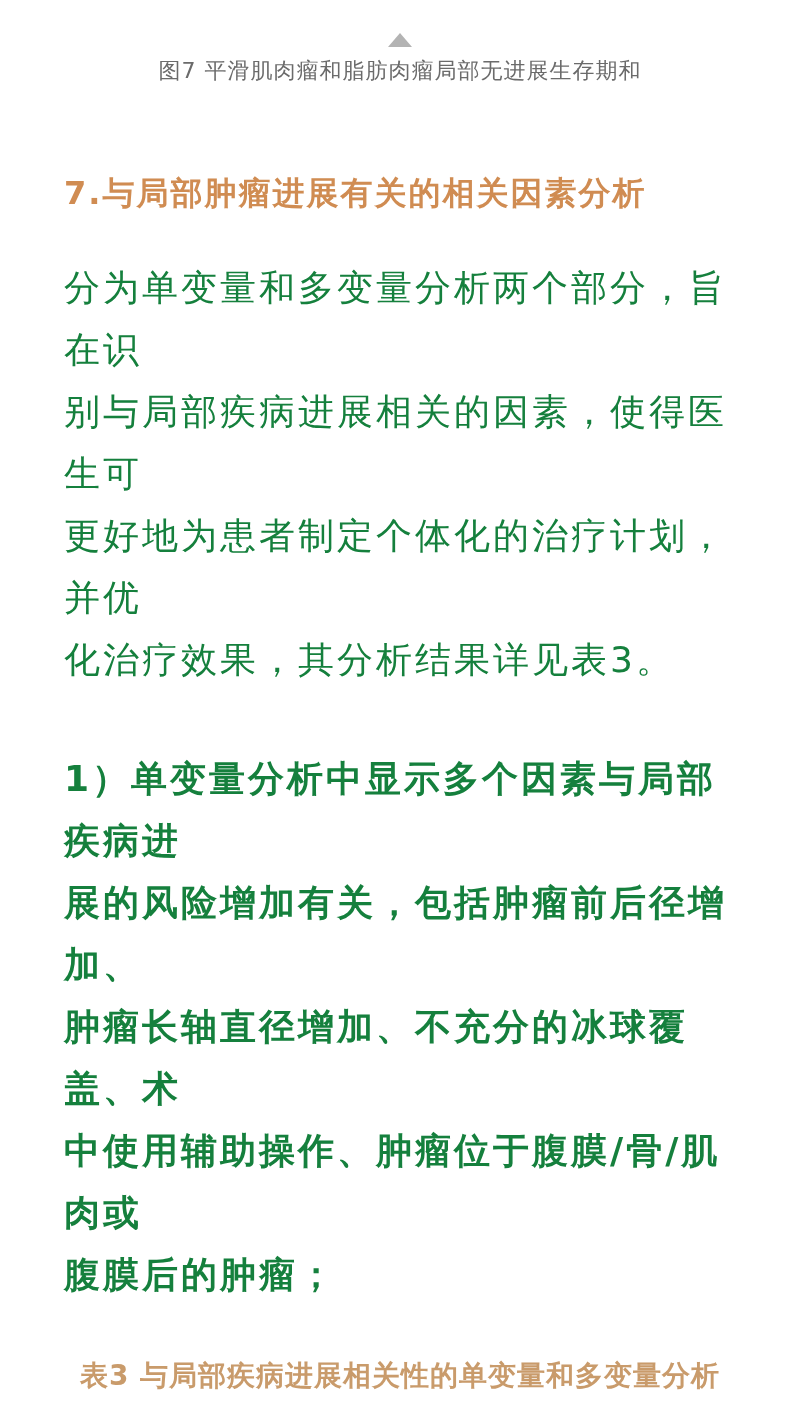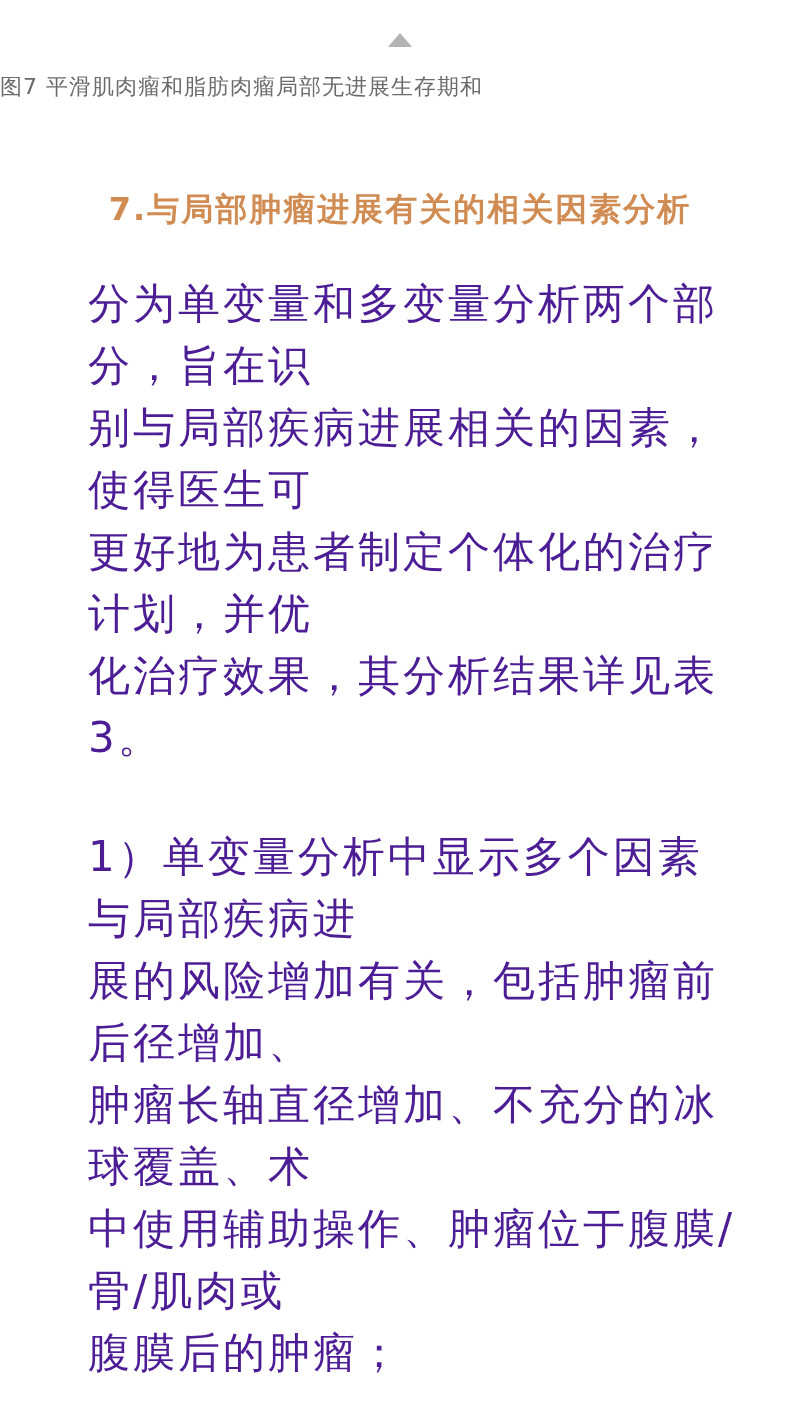--- a/index.html
+++ b/index.html
@@ -19,49 +19,49 @@
   .collapse-arrow {
     width: 0;
     height: 0;
     margin: 33px auto 0 auto;
     border-left: 12px solid transparent;
     border-right: 12px solid transparent;
     border-bottom: 14px solid #b3b3b3;
     cursor: pointer;
   }
   .figure-caption {
-    margin-top: 22px;
+    margin-top: 6px;
+    text-align: center;
     color: #6b6b6b;
     font-size: 22px;
     line-height: 36px;
     letter-spacing: 1px;
     font-weight: 400;
   }
   .figure-caption .cap-line { display: block; }
   .section-heading {
     margin: 82px 64px 0 64px;
     color: #d08c52;
     font-size: 32px;
     font-weight: 700;
     line-height: 44px;
     letter-spacing: 2px;
-    text-align: center;
   }
   .para {
-    margin-left: 88px;
+    margin-left: 64px;
     margin-right: 60px;
-    color: #4c1d95;
-    font-size: 42px;
+    color: #15803d;
+    font-size: 36px;
     line-height: 62px;
     letter-spacing: 3px;
     font-weight: 400;
     white-space: pre-line;
   }
   .para-1 { margin-top: 42px; }
-  .para-2 { margin-top: 57px; }
+  .para-2 { margin-top: 57px; font-weight: bold; }
   .para-3 { margin-top: 63px; }
   .table-caption {
     margin-top: 50px;
     text-align: center;
     color: #c99b6b;
     font-size: 28px;
     font-weight: 700;
     letter-spacing: 1px;
     line-height: 40px;
   }

